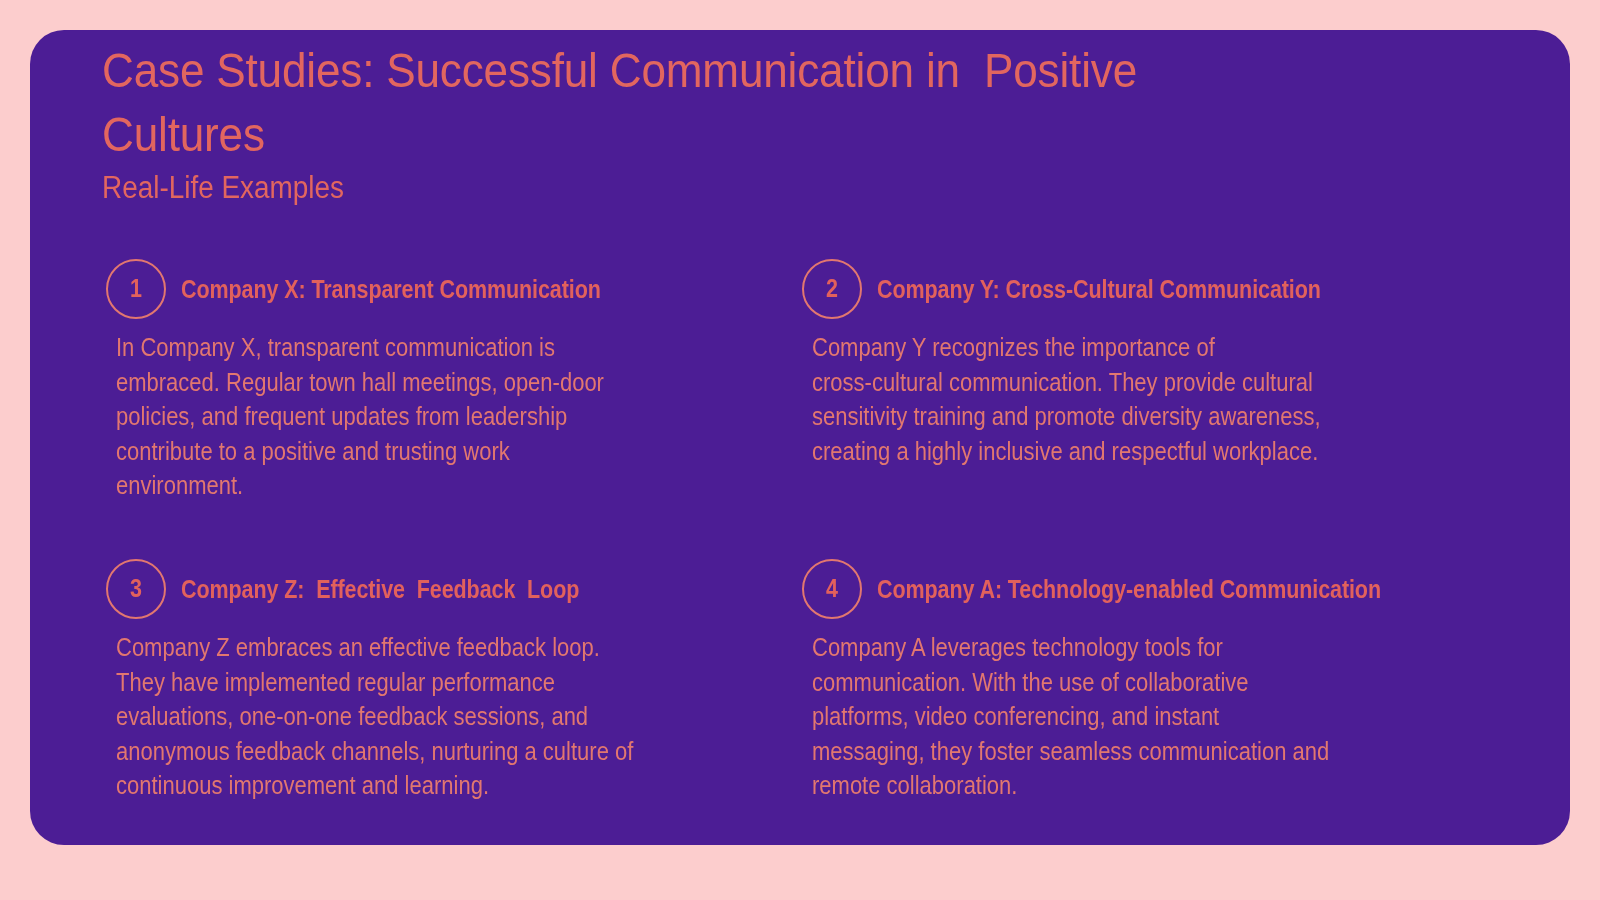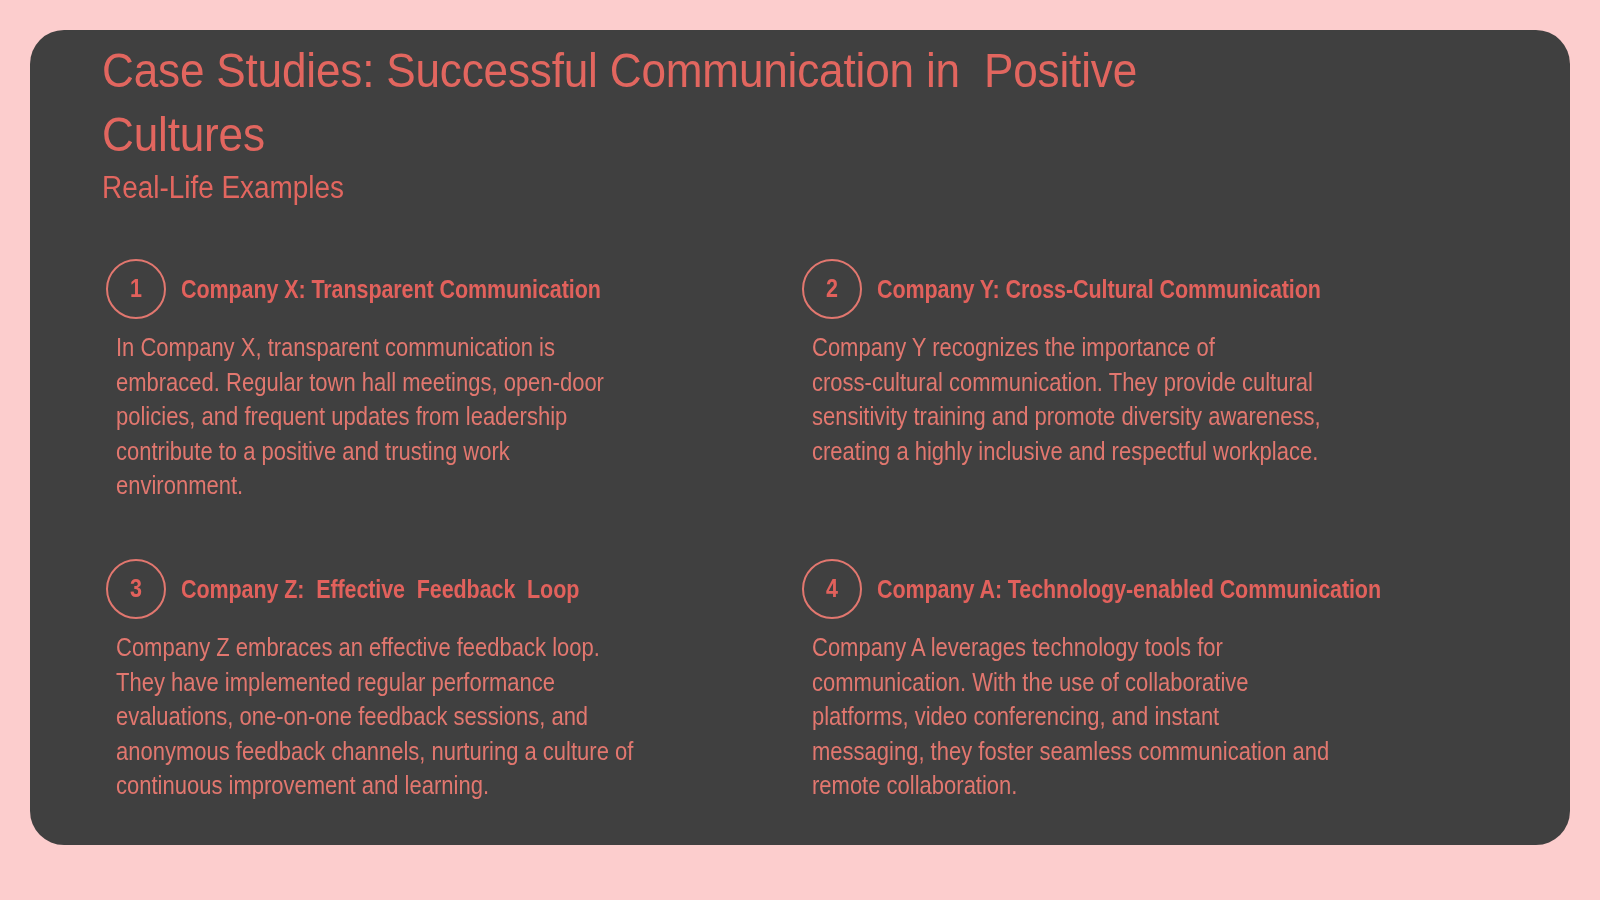--- a/index.html
+++ b/index.html
@@ -14,21 +14,21 @@
     font-family: "Liberation Sans", sans-serif;
     overflow: hidden;
   }
 
   .slide {
     position: absolute;
     left: 30px;
     top: 30px;
     width: 1540px;
     height: 815px;
-    background: #404040;
+    background: #4c1d95;
     border-radius: 34px;
     box-sizing: border-box;
   }
 
   .title {
     position: absolute;
     left: 72px;
     top: 8px;
     width: 1300px;
     color: #e2665f;

